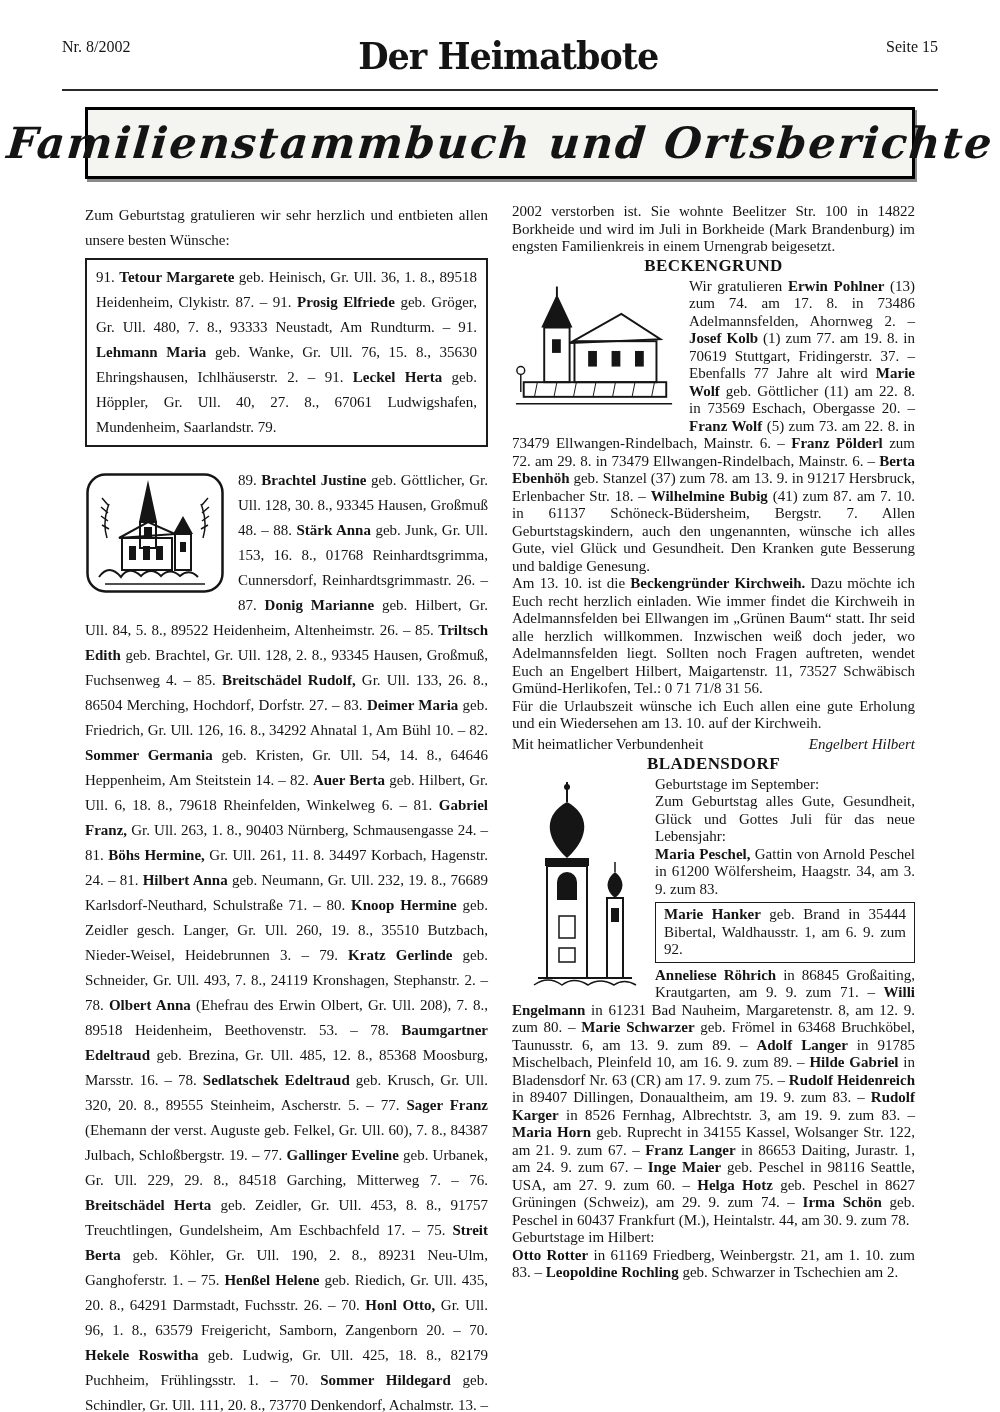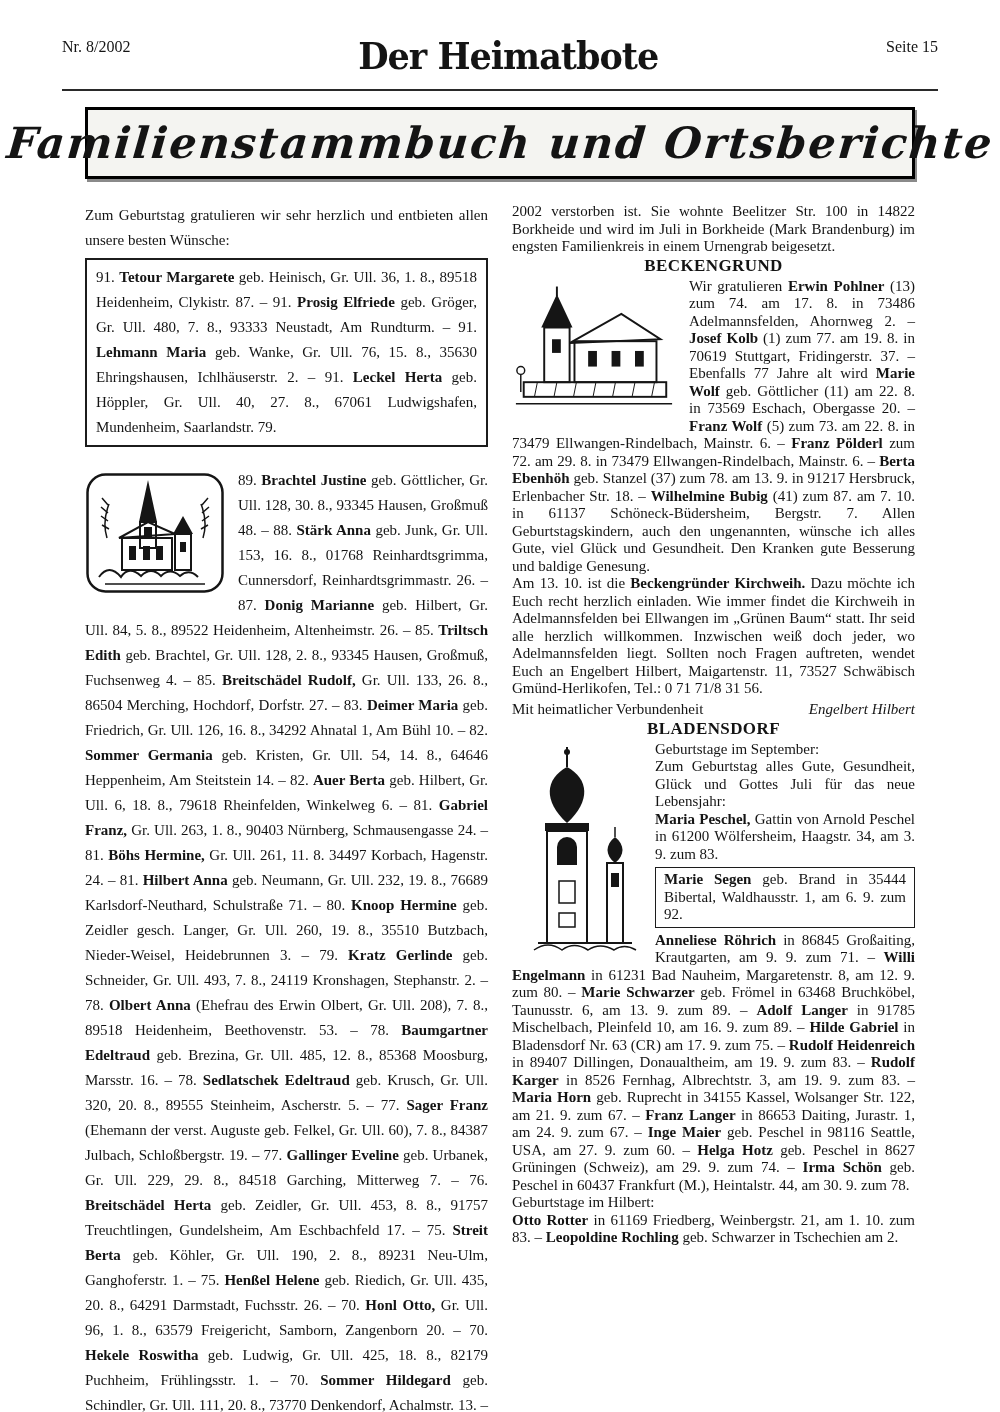--- a/index.html
+++ b/index.html
@@ -110,20 +110,21 @@
           <rect x="126" y="70" width="9" height="16" fill="#151515"></rect>
           <rect x="12" y="102" width="146" height="15" fill="none" stroke="#151515" stroke-width="2"></rect>
           <path d="M26 102 l-3 15 M46 102 l-3 15 M66 102 l-3 15 M86 102 l-3 15 M106 102 l-3 15 M126 102 l-3 15 M146 102 l-3 15" stroke="#151515" stroke-width="1"></path>
           <circle cx="9" cy="90" r="4" fill="none" stroke="#151515" stroke-width="1.5"></circle>
           <line x1="9" y1="94" x2="9" y2="112" stroke="#151515" stroke-width="1.5"></line>
           <line x1="4" y1="124" x2="164" y2="124" stroke="#151515" stroke-width="1.5"></line>
         </svg>
         <p>Wir gratulieren <b>Erwin Pohlner</b> (13) zum 74. am 17. 8. in 73486 Adelmannsfelden, Ahornweg 2. – <b>Josef Kolb</b> (1) zum 77. am 19. 8. in 70619 Stuttgart, Fridingerstr. 37. – Ebenfalls 77 Jahre alt wird <b>Marie Wolf</b> geb. Göttlicher (11) am 22. 8. in 73569 Eschach, Obergasse 20. – <b>Franz Wolf</b> (5) zum 73. am 22. 8. in 73479 Ellwangen-Rindelbach, Mainstr. 6. – <b>Franz Pölderl</b> zum 72. am 29. 8. in 73479 Ellwangen-Rindelbach, Mainstr. 6. – <b>Berta Ebenhöh</b> geb. Stanzel (37) zum 78. am 13. 9. in 91217 Hersbruck, Erlenbacher Str. 18. – <b>Wilhelmine Bubig</b> (41) zum 87. am 7. 10. in 61137 Schöneck-Büdersheim, Bergstr. 7. Allen Geburtstagskindern, auch den ungenannten, wünsche ich alles Gute, viel Glück und Gesundheit. Den Kranken gute Besserung und baldige Genesung.</p>
       </div>
       <p>Am 13. 10. ist die <b>Beckengründer Kirchweih.</b> Dazu möchte ich Euch recht herzlich einladen. Wie immer findet die Kirchweih in Adelmannsfelden bei Ellwangen im „Grünen Baum“ statt. Ihr seid alle herzlich willkommen. Inzwischen weiß doch jeder, wo Adelmannsfelden liegt. Sollten noch Fragen auftreten, wendet Euch an Engelbert Hilbert, Maigartenstr. 11, 73527 Schwäbisch Gmünd-Herlikofen, Tel.: 0 71 71/8 31 56.</p>
+      <p>Für die Urlaubszeit wünsche ich Euch allen eine gute Erholung und ein Wiedersehen am 13. 10. auf der Kirchweih.</p>
       <div class="sigrow">
         <span>Mit heimatlicher Verbundenheit</span>
         <span class="sig">Engelbert Hilbert</span>
       </div>
 
       <h3 class="section mt-sec2">BLADENSDORF</h3>
       <div>
         <svg class="art art3" viewBox="0 0 130 213" aria-hidden="true">
           <line x1="55" y1="4" x2="55" y2="24" stroke="#151515" stroke-width="2"></line>
           <circle cx="55" cy="9" r="3" fill="#151515"></circle>
@@ -137,21 +138,21 @@
           <path d="M103 94 C113 102 113 112 103 120 C93 112 93 102 103 94 Z" fill="#151515"></path>
           <rect x="95" y="120" width="16" height="80" fill="none" stroke="#151515" stroke-width="2"></rect>
           <rect x="99" y="130" width="8" height="14" fill="#151515"></rect>
           <line x1="26" y1="200" x2="120" y2="200" stroke="#151515" stroke-width="2"></line>
           <path d="M22 207 q14 -10 28 0 q12 -9 26 0 q12 -8 26 0 q10 -7 22 0" fill="none" stroke="#151515" stroke-width="1.5"></path>
         </svg>
         <p class="label-line">Geburtstage im September:</p>
         <p>Zum Geburtstag alles Gute, Gesundheit, Glück und Gottes Juli für das neue Lebensjahr:</p>
         <p><b>Maria Peschel,</b> Gattin von Arnold Peschel in 61200 Wölfersheim, Haagstr. 34, am 3. 9. zum 83.</p>
         <div class="tbox-small">
-          <p><b>Marie Segen</b> geb. Brand in 35444 Bibertal, Waldhausstr. 1, am 6. 9. zum 92.</p>
+          <p><b>Marie Hanker</b> geb. Brand in 35444 Bibertal, Waldhausstr. 1, am 6. 9. zum 92.</p>
         </div>
         <p><b>Anneliese Röhrich</b> in 86845 Großaiting, Krautgarten, am 9. 9. zum 71. – <b>Willi Engelmann</b> in 61231 Bad Nauheim, Margaretenstr. 8, am 12. 9. zum 80. – <b>Marie Schwarzer</b> geb. Frömel in 63468 Bruchköbel, Taunusstr. 6, am 13. 9. zum 89. – <b>Adolf Langer</b> in 91785 Mischelbach, Pleinfeld 10, am 16. 9. zum 89. – <b>Hilde Gabriel</b> in Bladensdorf Nr. 63 (CR) am 17. 9. zum 75. – <b>Rudolf Heidenreich</b> in 89407 Dillingen, Donaualtheim, am 19. 9. zum 83. – <b>Rudolf Karger</b> in 8526 Fernhag, Albrechtstr. 3, am 19. 9. zum 83. – <b>Maria Horn</b> geb. Ruprecht in 34155 Kassel, Wolsanger Str. 122, am 21. 9. zum 67. – <b>Franz Langer</b> in 86653 Daiting, Jurastr. 1, am 24. 9. zum 67. – <b>Inge Maier</b> geb. Peschel in 98116 Seattle, USA, am 27. 9. zum 60. – <b>Helga Hotz</b> geb. Peschel in 8627 Grüningen (Schweiz), am 29. 9. zum 74. – <b>Irma Schön</b> geb. Peschel in 60437 Frankfurt (M.), Heintalstr. 44, am 30. 9. zum 78.</p>
       </div>
       <p class="label-line">Geburtstage im Hilbert:</p>
       <p><b>Otto Rotter</b> in 61169 Friedberg, Weinbergstr. 21, am 1. 10. zum 83. – <b>Leopoldine Rochling</b> geb. Schwarzer in Tschechien am 2.</p>
     </section>
 
   </main>
 </div>
 

